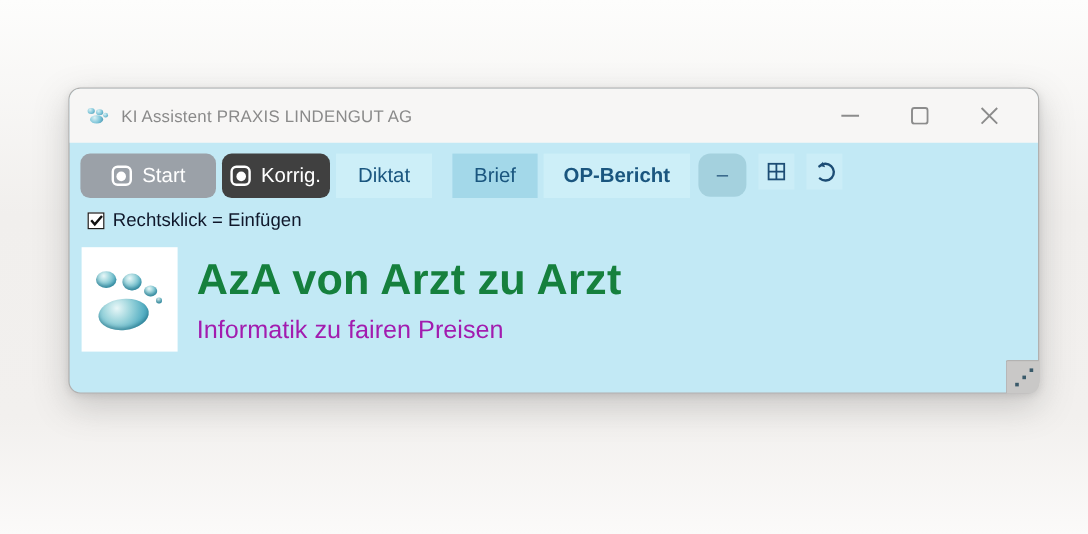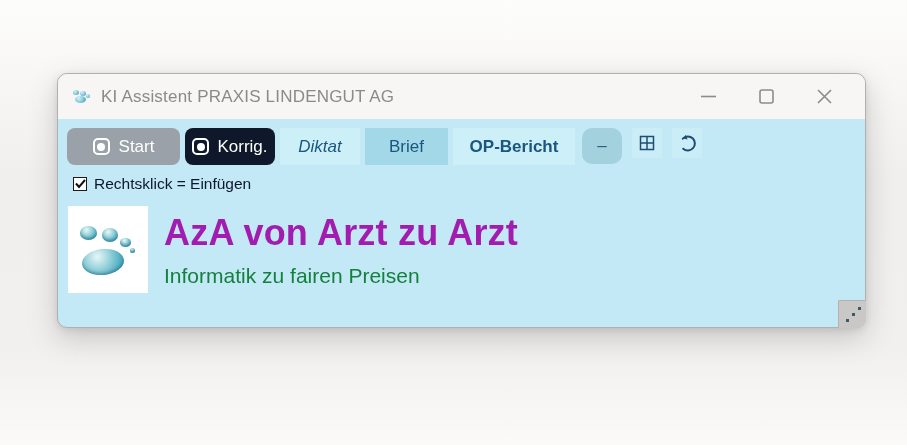--- a/index.html
+++ b/index.html
@@ -31,44 +31,44 @@
     align-items: center;
     padding-left: 14px;
   }
   .app-icon { position: relative; width: 20px; height: 16px; margin-right: 9px; flex: none; }
   .app-icon i { position: absolute; border-radius: 50%;
     background: radial-gradient(circle at 35% 30%, #d9f1f5, #7cc4d8 55%, #3f8aa5 100%); }
   .app-icon .b1 { left: 1px;  top: 1px;  width: 6px; height: 5px; }
   .app-icon .b2 { left: 8px;  top: 2px;  width: 6px; height: 5px; }
   .app-icon .b3 { left: 14px; top: 5px;  width: 4px; height: 4px; }
   .app-icon .b4 { left: 3px;  top: 7px;  width: 11px; height: 7px; }
-  .win-title { font-size: 17px; color: #8a8a8a; letter-spacing: 0.2px; white-space: nowrap; }
+  .win-title { font-size: 14px; color: #8a8a8a; letter-spacing: 0.2px; white-space: nowrap; }
   .win-controls { margin-left: auto; display: flex; align-items: center; height: 100%; padding-right: 12px; }
   .ctrl-btn {
     width: 58px; height: 100%;
     background: transparent; border: none; cursor: pointer;
     display: flex; align-items: center; justify-content: center;
     color: #8c8c8c;
   }
   .ctrl-btn svg { display: block; }
 
   
   .content { padding: 9px 9px 0 9px; height: 210px; position: relative; }
 
   .toolbar { display: flex; height: 37px; }
   .tb-btn {
     height: 37px; border: none; cursor: pointer;
     font-family: inherit; font-size: 17px;
     display: flex; align-items: center; justify-content: center;
     color: #1a567f; background: #cdeff8; padding: 0;
   }
   .tb-btn.gray  { background: #9ba1a8; color: #ffffff; border-radius: 8px; width: 113px; gap: 9px; }
-  .tb-btn.blue  { background: #0f172a; color: #ffffff; border-radius: 8px; width: 90px; gap: 8px; margin-left: 5px; }
-  .tb-btn.flat1 { width: 80px;  margin-left: 5px; font-style: italic; }
-  .tb-btn.flat2 { width: 83px;  margin-left: 5px; background: #a3d8e9; }
+  .tb-btn.blue  { background: #404040; color: #ffffff; border-radius: 8px; width: 90px; gap: 8px; margin-left: 5px; }
+  .tb-btn.flat1 { width: 80px;  margin-left: 5px; }
+  .tb-btn.flat2 { width: 71px;  margin-left: 17px; background: #a3d8e9; }
   .tb-btn.flat3 { width: 122px; margin-left: 5px; font-weight: bold; }
 
   .record-icon {
     width: 17px; height: 17px;
     border: 2px solid #ffffff; border-radius: 5px;
     display: flex; align-items: center; justify-content: center; flex: none;
   }
   .record-icon::after { content: ""; width: 8px; height: 8px; border-radius: 50%; background: #ffffff; }
 
   .mini-btn {
@@ -104,22 +104,22 @@
   }
   .logo-box i { position: absolute; border-radius: 50%;
     background: radial-gradient(circle at 38% 28%, #e8f7f8 0%, #9fd6dd 35%, #57b0c4 70%, #2f8ba6 100%);
     box-shadow: inset 0 -2px 3px rgba(20,90,110,0.45); }
   .logo-box .d1 { left: 12px; top: 20px; width: 17px; height: 14px; }
   .logo-box .d2 { left: 34px; top: 22px; width: 16px; height: 14px; }
   .logo-box .d3 { left: 52px; top: 32px; width: 11px; height: 9px; }
   .logo-box .d4 { left: 62px; top: 42px; width: 5px;  height: 5px; }
   .logo-box .d5 { left: 14px; top: 43px; width: 42px; height: 26px; transform: rotate(-6deg); }
   .brand-text { margin-left: 16px; display: flex; flex-direction: column; }
-  .brand-heading { font-size: 36px; font-weight: bold; color: #a21caf; letter-spacing: 0.2px; margin-top: 6px; }
-  .brand-subtitle { font-size: 21px; color: #15803d; margin-top: 10px; }
+  .brand-heading { font-size: 36px; font-weight: bold; color: #15803d; letter-spacing: 0.2px; margin-top: 6px; }
+  .brand-subtitle { font-size: 21px; color: #a21caf; margin-top: 10px; }
 
   
   .resize-grip {
     position: absolute; right: -1px; bottom: -1px;
     width: 28px; height: 28px;
     background: #c9c8c7;
     border-left: 1px solid #b3b2b1; border-top: 1px solid #b3b2b1;
     border-radius: 2px 0 9px 0;
     cursor: nwse-resize;
   }

